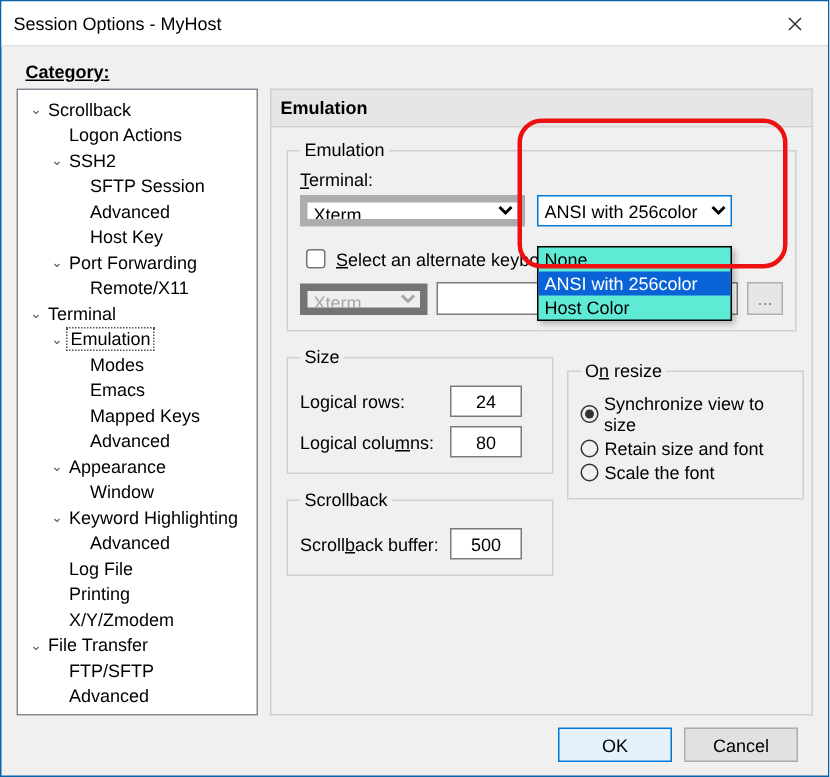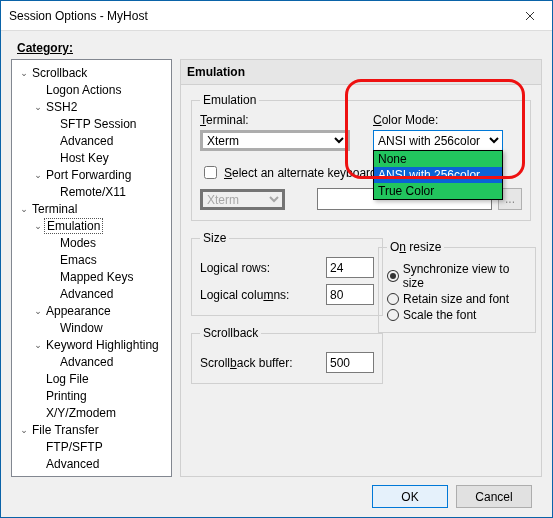--- a/index.html
+++ b/index.html
@@ -18,41 +18,41 @@
   .dotted { border:1px dotted #555; }
   .right-panel { flex:1; display:flex; flex-direction:column; }
   .section-bar { background:#e6e6e6; border:1px solid #d0d0d0; padding:5px 6px; font-weight:bold; }
   .right-body { border:1px solid #d0d0d0; border-top:none; flex:1; padding:8px 10px; background:#f0f0f0; position:relative; }
   fieldset { border:1px solid #d0d0d0; margin:0 0 10px 0; padding:6px 8px 10px 8px; }
   fieldset.size, fieldset.scroll { width:178px; }
   fieldset.resize { position:absolute; left:197px; top:155px; width:158px; padding:6px 6px 8px 8px;}
   legend { padding:0 3px; }
   .u { text-decoration: underline; }
   .col { display:flex; flex-direction:column; }
-  .terminal-row{ display:flex; gap:18px;align-items:flex-end; }
+  .terminal-row{ display:flex; gap:3px;align-items:flex-end; }
   .term-col{ width:155px; }
   .cm-col{ flex:1; position:relative; }
   select, input[type=text]{ font-size:12px; }
-  select { height:21px; border:3px solid #404040; background:#e6e6e6; }
-  input[type=text]{ height:21px; width:48px; border:1px solid #7a7a7a; background:#fff; text-align:left; padding:0 3px;margin-left:26px;}
+  select { height:21px; border:5px solid #404040; background:#e6e6e6; }
+  input[type=text]{ height:21px; width:48px; border:1px solid #7a7a7a; background:#fff; text-align:center; padding:0 3px;}
   .checkbox-row{ display:flex; align-items:center; gap:4px; margin-top:4px;}
   .alt-row{ display:flex; align-items:center; gap:6px; margin-top:6px;}
   .alt-row select{ width:85px; color:#888; background:#efefef;}
   .alt-row input.long{ flex:1; height:22px;}
   .dots{ width:24px; height:22px; border:1px solid #b0b0b0; background:#e6e6e6; display:flex;align-items:center;justify-content:center;color:#888;}
   .frow{ display:flex; align-items:center; margin-top:6px;}
   .frow label{ width:100px;}
   .radio-row{ display:flex; align-items:center; gap:4px; margin:2px 0;}
   .radio{ width:12px; height:12px; border:1px solid #333; border-radius:50%; display:inline-flex; align-items:center;justify-content:center;}
   .radio.checked::after{ content:""; width:6px; height:6px; background:#333; border-radius:50%;}
   .btn-row{ display:flex; justify-content:flex-end; gap:8px; padding:8px 10px 10px 0;}
   .btn{ width:76px; height:23px; border:1px solid #adadad; background:#e1e1e1; display:flex; align-items:center; justify-content:center;}
   .btn.default{ border:1px solid #0078d7; background:#e5f1fb;}
   .red-circle{ position:absolute; border:3px solid #e11; border-radius:16px; pointer-events:none;}
-  .dropdown{ position:absolute; border:1px solid #000; background:#22c55e; width:130px; box-shadow:2px 2px 4px rgba(0,0,0,.25);}
+  .dropdown{ position:absolute; border:1px solid #000; background:#5eead4; width:130px; box-shadow:2px 2px 4px rgba(0,0,0,.25);}
   .dd-item{ padding:1px 4px; height:16px;}
   .dd-item.sel{ background:#0a63d6; color:#fff;}
   .cm-select{ width:130px; background:#fff; border:1px solid #0078d7;}
 </style>
 </head>
 <body>
 
 <div class="window">
   <div class="titlebar">
     <span class="titlebar-text">Session Options - MyHost</span>
@@ -157,28 +157,27 @@
           <fieldset>
             <legend>Emulation</legend>
             <div class="terminal-row">
               <div class="term-col col">
                 <label><span class="u">T</span><span>erminal:</span></label>
                 <select style="width:150px;margin-top:3px;background:#fff;border-color:#adadad">
                   <option>Xterm</option>
                 </select>
               </div>
               <div class="cm-col col">
-                <label><span class="u">C</span><span>olor Mode:</span></label>
                 <select class="cm-select" style="margin-top:3px">
                   <option>ANSI with 256color</option>
                 </select>
                 <div class="dropdown" style="top:37px;left:0">
                   <div class="dd-item">None</div>
                   <div class="dd-item sel">ANSI with 256color</div>
-                  <div class="dd-item">True Color</div>
+                  <div class="dd-item">Host Color</div>
                 </div>
               </div>
             </div>
             <div class="checkbox-row" style="margin-top:12px">
               <input type="checkbox" style="">
               <label><span class="u">S</span><span>elect an alternate keyboard emulation</span></label>
             </div>
             <div class="alt-row">
               <select disabled="">
                 <option>Xterm</option>

